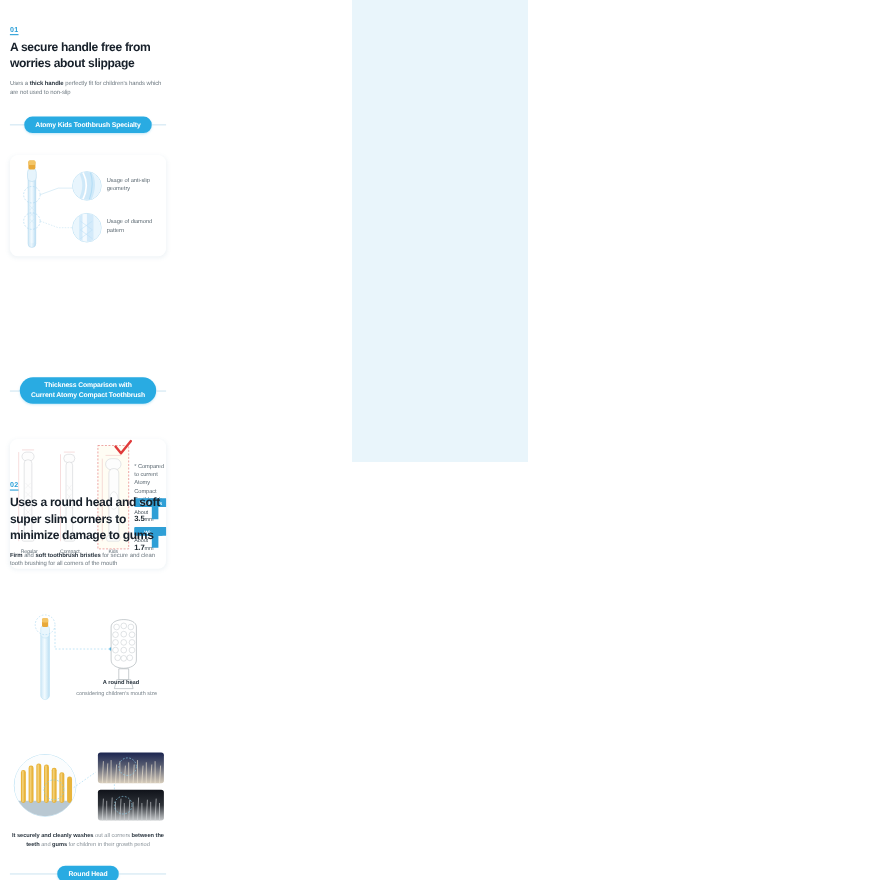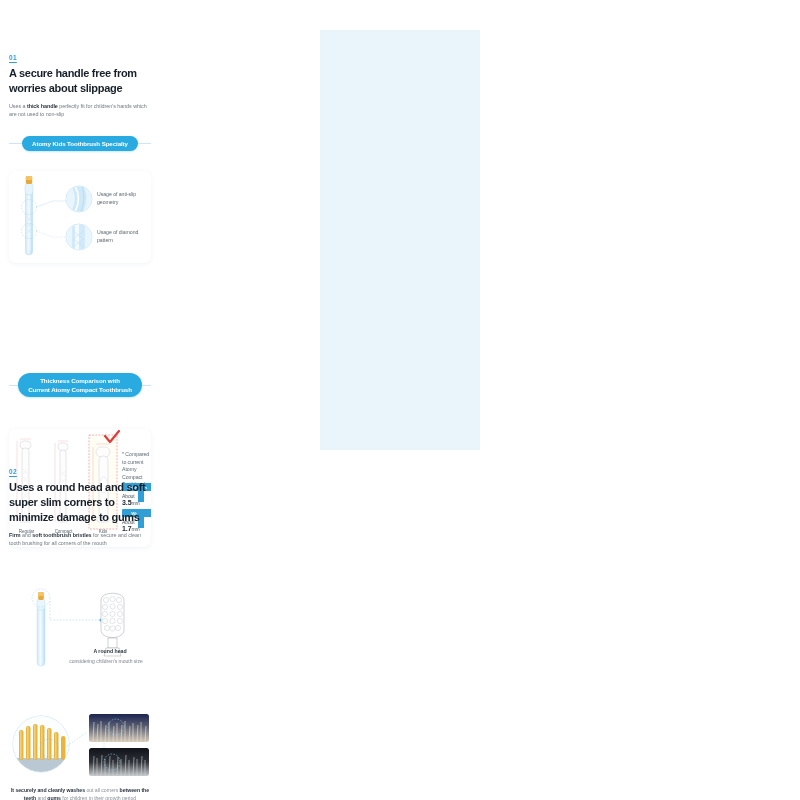--- a/index.html
+++ b/index.html
@@ -1,21 +1,21 @@
 <!DOCTYPE html>
 <html><head>
 <meta charset="utf-8">
 <style>
   html,body{margin:0;padding:0;}
   body{
     width:800px;height:800px;background:#ffffff;
     font-family:"Liberation Sans","DejaVu Sans",sans-serif;
     overflow:hidden;position:relative;
   }
-  .page{position:absolute;inset:0;margin-top:30px;}
+  .page{position:absolute;inset:0;}
 
   
   .panel01{
     position:absolute;left:320px;top:0;width:160px;height:420px;
     background:#e9f5fb;
   }
 
   .inner{position:absolute;left:9px;width:142px;}
 
   .num{

